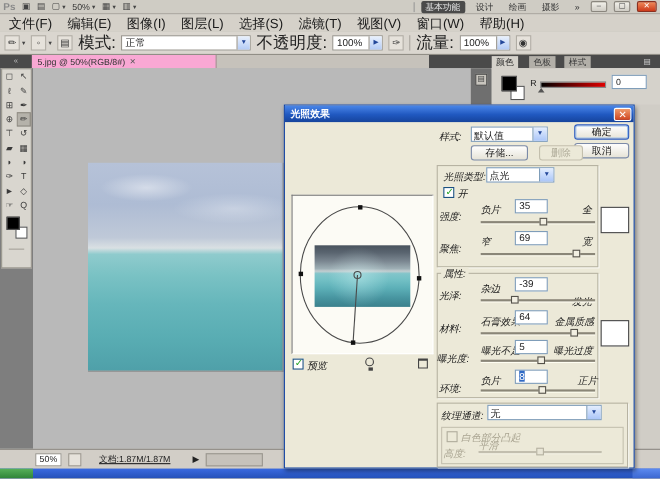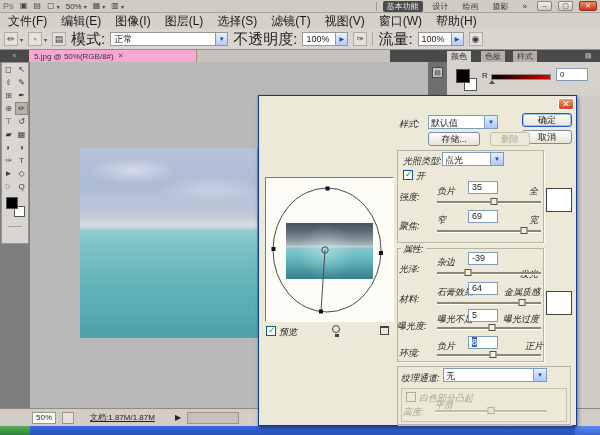--- a/index.html
+++ b/index.html
@@ -288,20 +288,21 @@
   <span class="statustext" style="margin-left:10px">文档:1.87M/1.87M</span>
   <span class="statusarr" style="margin-left:14px">▶</span>
   <span class="statusempty"></span>
 </div>
 
 <div class="abs taskbar"></div>
 <div class="abs taskstart"></div>
 <div class="abs taskright"></div>
 
 <div class="abs dialog dlg">
+  <div class="dlg-title">光照效果</div>
   <div class="dlg-close">✕</div>
 
   <div class="previewbox">
     <div class="pthumb"></div>
     <svg class="psvg" width="127" height="143" viewBox="0 0 127 143">
       <ellipse cx="61" cy="72" rx="54" ry="62" fill="none" stroke="#4a4a4a" stroke-width="1"></ellipse>
       <line x1="59" y1="72" x2="55" y2="133" stroke="#4a4a4a" stroke-width="1"></line>
       <circle cx="59" cy="72" r="3.2" fill="none" stroke="#4a4a4a" stroke-width="1"></circle>
       <rect x="59.5" y="8.5" width="4" height="4" fill="#111"></rect>
       <rect x="53" y="131.5" width="4" height="4" fill="#111"></rect>

